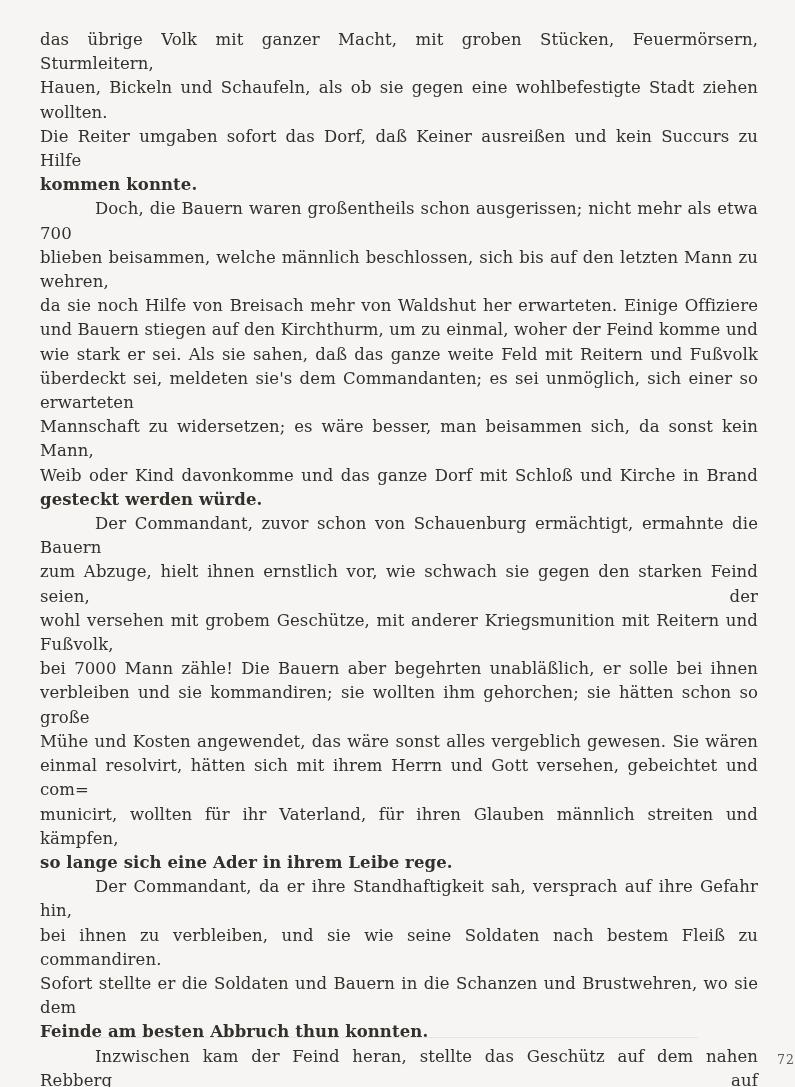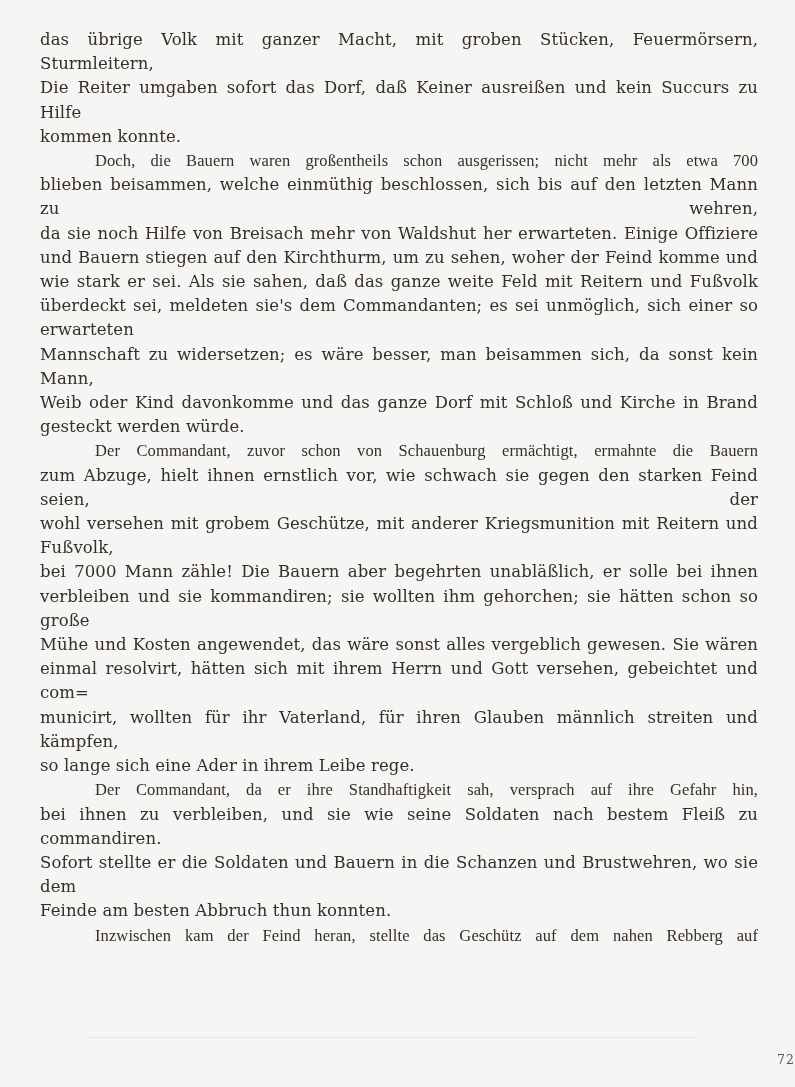--- a/index.html
+++ b/index.html
@@ -30,24 +30,24 @@
     letter-spacing: 0.1px;
   }
   .paragraph { margin: 0; }
   .line {
     text-align: justify;
     text-align-last: justify;
     white-space: normal;
   }
   .line.last {
     text-align-last: left;
+    font-weight: bold;
   }
   .line.indent {
     text-indent: 55px;
-    font-family: Liberation Serif, serif;
   }
   .page-number {
     position: absolute;
     top: 1052px;
     left: 0;
     width: 795px;
     text-align: right;
     font-size: 12.5px;
     color: #5a5650;
     letter-spacing: 1px;
@@ -62,28 +62,29 @@
     background: rgba(120, 115, 108, 0.12);
   }
 </style>
 </head>
 <body>
 
 <div class="page">
   <div class="text-block">
       <div class="paragraph">
         <div class="line">das übrige Volk mit ganzer Macht, mit groben Stücken, Feuermörsern, Sturmleitern,</div>
+        <div class="line">Hauen, Bickeln und Schaufeln, als ob sie gegen eine wohlbefestigte Stadt ziehen wollten.</div>
         <div class="line">Die Reiter umgaben sofort das Dorf, daß Keiner ausreißen und kein Succurs zu Hilfe</div>
         <div class="line last">kommen konnte.</div>
       </div>
       <div class="paragraph">
         <div class="line indent">Doch, die Bauern waren großentheils schon ausgerissen; nicht mehr als etwa 700</div>
-        <div class="line">blieben beisammen, welche einmüthig beschlossen, sich bis auf den letzten Mann zu wehren,</div>
+        <div class="line">blieben beisammen, welche männlich beschlossen, sich bis auf den letzten Mann zu wehren,</div>
         <div class="line">da sie noch Hilfe von Breisach mehr von Waldshut her erwarteten.  Einige Offiziere</div>
-        <div class="line">und Bauern stiegen auf den Kirchthurm, um zu sehen, woher der Feind komme und</div>
+        <div class="line">und Bauern stiegen auf den Kirchthurm, um zu einmal, woher der Feind komme und</div>
         <div class="line">wie stark er sei.  Als sie sahen, daß das ganze weite Feld mit Reitern und Fußvolk</div>
         <div class="line">überdeckt sei, meldeten sie's dem Commandanten; es sei unmöglich, sich einer so erwarteten</div>
         <div class="line">Mannschaft zu widersetzen; es wäre besser, man beisammen sich, da sonst kein Mann,</div>
         <div class="line">Weib oder Kind davonkomme und das ganze Dorf mit Schloß und Kirche in Brand</div>
         <div class="line last">gesteckt werden würde.</div>
       </div>
       <div class="paragraph">
         <div class="line indent">Der Commandant, zuvor schon von Schauenburg ermächtigt, ermahnte die Bauern</div>
         <div class="line">zum Abzuge, hielt ihnen ernstlich vor, wie schwach sie gegen den starken Feind seien, der</div>
         <div class="line">wohl versehen mit grobem Geschütze, mit anderer Kriegsmunition mit Reitern und Fußvolk,</div>

